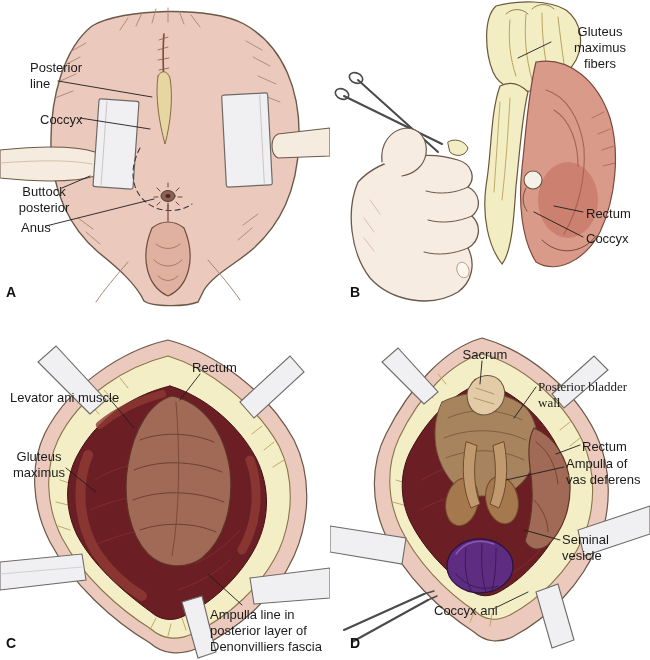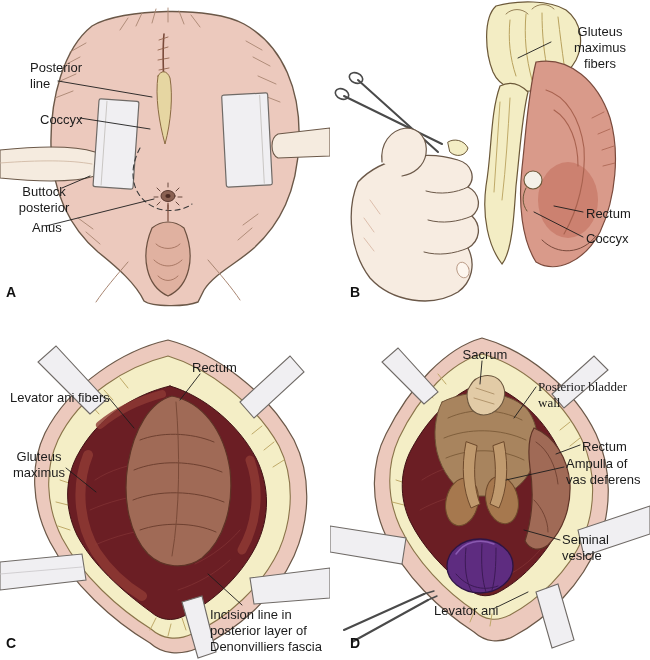--- a/index.html
+++ b/index.html
@@ -55,21 +55,21 @@
           <line x1="62" y1="188" x2="90" y2="176"></line>
           <line x1="46" y1="226" x2="154" y2="199"></line>
         </g>
       </g>
     </svg>
     <div class="lbl" style="left:30px;top:60px;width:60px;">Posterior
 line</div>
     <div class="lbl" style="left:40px;top:112px;width:60px;">Coccyx</div>
     <div class="lbl center" style="left:12px;top:184px;width:64px;">Buttock
 posterior</div>
-    <div class="lbl" style="left:32px;top:220px;width:40px;">Anus</div>
+    <div class="lbl" style="left:21px;top:220px;width:40px;">Anus</div>
     <div class="panel-letter" style="left:6px;top:284px;">A</div>
   </div>
 
   <div class="panel" id="panel-b">
     <svg class="art" viewBox="0 0 320 310">
       <g stroke-linecap="round">
         <path d="M166,6 C188,0 220,0 236,10 C252,22 254,44 246,60 C237,76 222,86 206,90 C189,94 170,88 163,72 C155,52 153,18 166,6 Z" fill="#f3edc4" stroke="#6b5838" stroke-width="1.2"></path>
         <path d="M180,20 C178,40 180,58 186,76 M196,14 C194,36 196,58 202,80 M212,13 C212,34 214,54 218,72 M228,17 C230,34 232,50 234,64" stroke="#b9a25e" stroke-width="1" fill="none"></path>
         <path d="M176,14 C182,8 192,8 198,14 M202,9 C208,3 218,3 224,9" stroke="#8a744a" stroke-width="0.9" fill="none"></path>
         <path d="M170,86 C160,114 162,152 156,186 C152,216 158,246 172,264 C182,252 184,216 186,186 C190,150 192,116 198,92 C188,82 178,82 170,86 Z" fill="#f3edc4" stroke="#6b5838" stroke-width="1.2"></path>
@@ -131,24 +131,24 @@
         <path d="M182,272 L202,266 L216,322 L198,328 Z" fill="#f0eff2" stroke="#6f6a66" stroke-width="1.1"></path>
         <g stroke="#1c1c1c" stroke-width="0.9">
           <line x1="200" y1="44" x2="180" y2="70"></line>
           <line x1="109" y1="68" x2="134" y2="98"></line>
           <line x1="66" y1="138" x2="96" y2="162"></line>
           <line x1="242" y1="275" x2="208" y2="244"></line>
         </g>
       </g>
     </svg>
     <div class="lbl" style="left:192px;top:30px;width:50px;">Rectum</div>
-    <div class="lbl" style="left:10px;top:60px;width:112px;">Levator ani fibers</div>
+    <div class="lbl" style="left:10px;top:60px;width:112px;">Levator ani muscle</div>
     <div class="lbl center" style="left:10px;top:119px;width:58px;">Gluteus
 maximus</div>
-    <div class="lbl" style="left:210px;top:277px;width:116px;">Incision line in
+    <div class="lbl" style="left:210px;top:277px;width:116px;">Ampulla line in
 posterior layer of
 Denonvilliers fascia</div>
     <div class="panel-letter" style="left:6px;top:305px;">C</div>
   </div>
 
   <div class="panel" id="panel-d">
     <svg class="art" viewBox="0 0 320 330">
       <g stroke-linecap="round">
         <path d="M152,8 C196,20 244,58 266,104 C282,138 282,180 268,214 C252,254 218,288 184,306 C170,314 155,312 144,302 C110,280 74,246 56,206 C40,172 41,133 56,104 C80,56 116,18 152,8 Z" fill="#ecc9bd" stroke="#6b5848" stroke-width="1.2"></path>
         <path d="M152,24 C190,34 232,68 252,110 C266,140 266,178 253,208 C238,242 208,270 180,285 C167,292 154,290 145,281 C116,262 86,231 70,197 C56,166 57,134 69,108 C90,64 122,32 152,24 Z" fill="#f4eec6" stroke="#8a744a" stroke-width="1.1"></path>
@@ -192,17 +192,17 @@
       </g>
     </svg>
     <div class="lbl center" style="left:124px;top:17px;width:62px;">Sacrum</div>
     <div class="lbl" style="left:208px;top:49px;width:110px;font-family:Liberation Serif, serif;">Posterior bladder
 wall</div>
     <div class="lbl" style="left:252px;top:109px;width:60px;">Rectum</div>
     <div class="lbl" style="left:236px;top:126px;width:84px;">Ampulla of
 vas deferens</div>
     <div class="lbl" style="left:232px;top:202px;width:66px;">Seminal
 vesicle</div>
-    <div class="lbl" style="left:104px;top:273px;width:68px;">Levator ani</div>
+    <div class="lbl" style="left:104px;top:273px;width:68px;">Coccyx ani</div>
     <div class="panel-letter" style="left:20px;top:305px;">D</div>
   </div>
 
 </div>
 
 </body></html>

